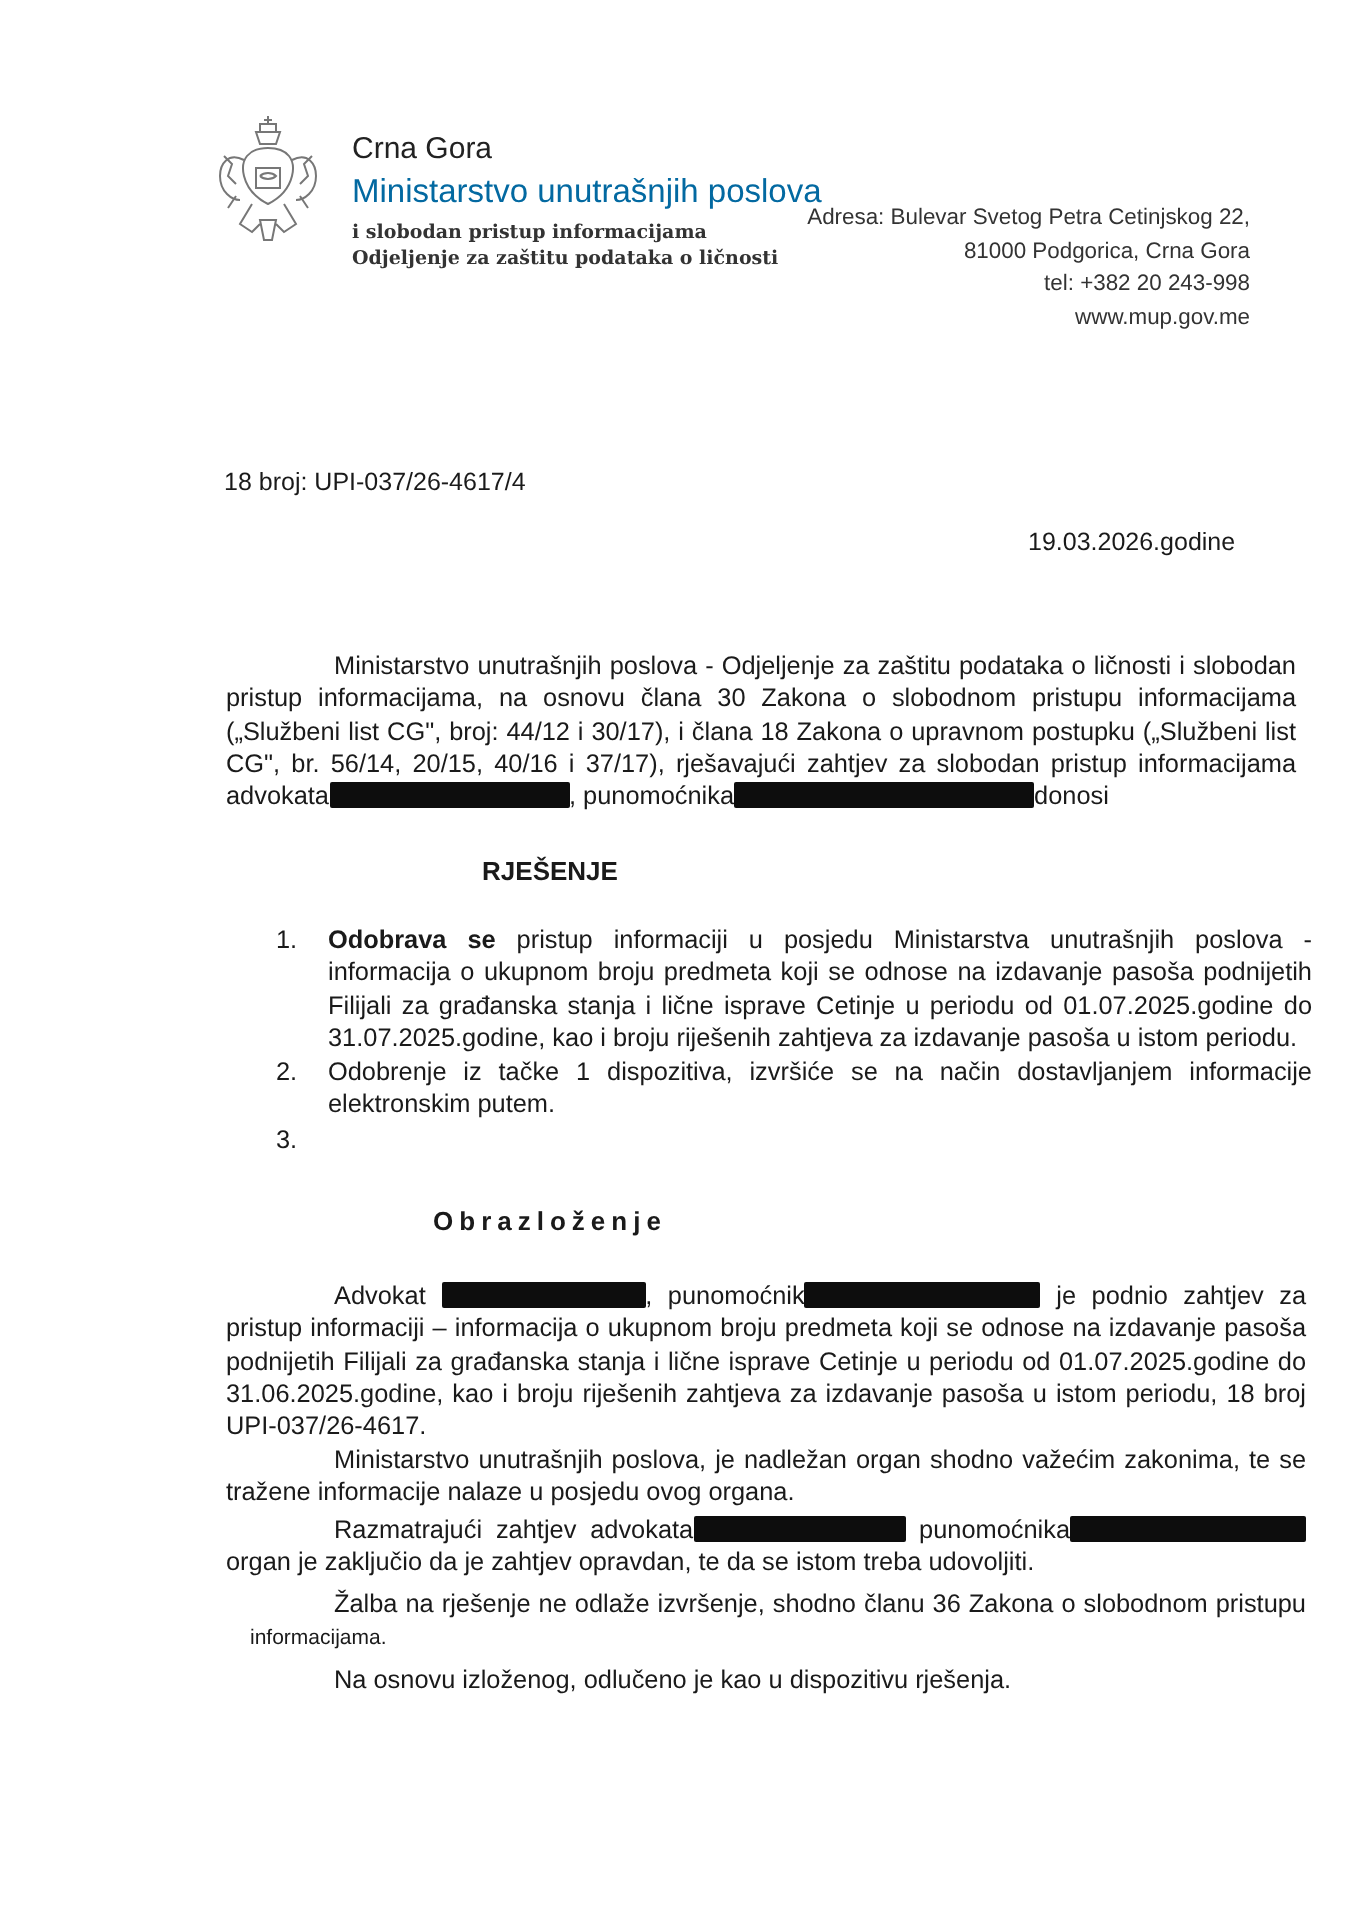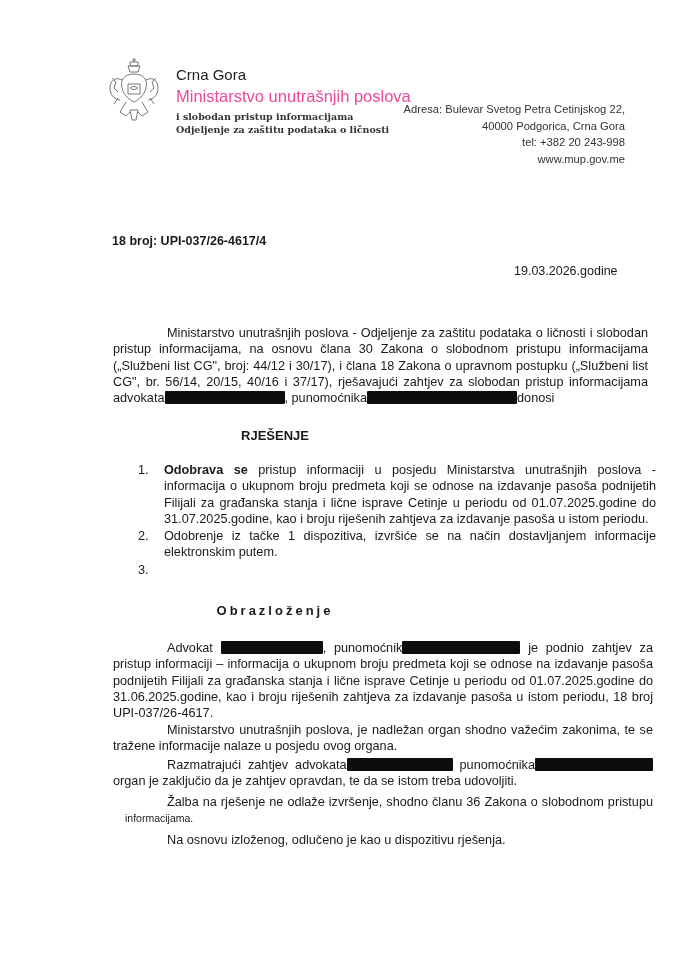--- a/index.html
+++ b/index.html
@@ -4,24 +4,24 @@
   <style>
     html, body { margin: 0; padding: 0; }
     body {
       width: 679px; height: 960px; background: #ffffff;
       position: relative; overflow: hidden;
       font-family: "Liberation Sans", sans-serif; color: #1a1a1a;
     }
     .abs { position: absolute; }
     .crest { left: 108px; top: 58px; width: 52px; height: 66px; }
     .hdr-country { left: 176px; top: 66px; font-size: 15px; color: #222; }
-    .hdr-ministry { left: 176px; top: 87px; font-size: 16.5px; color: #ec4899; text-align: right; }
+    .hdr-ministry { left: 176px; top: 87px; font-size: 16.5px; color: #0369a1; text-align: right; }
     .hdr-dept { left: 176px; top: 110px; font-family: "DejaVu Serif", serif; font-size: 9.5px; font-weight: bold; line-height: 13px; color: #333; }
     .addr { right: 54px; top: 101px; text-align: right; font-size: 11.2px; line-height: 16.5px; color: #333; }
-    .refno { left: 112px; top: 234px; font-size: 12.5px; font-weight: bold; }
+    .refno { left: 112px; top: 234px; font-size: 12.5px; }
     .date { left: 514px; top: 264px; font-size: 12.5px; }
     .para { font-size: 12.7px; line-height: 16.3px; text-align: justify; }
     .p-intro { left: 113px; top: 325px; width: 535px; text-indent: 54px; }
     .redact { display: inline-block; background: #0d0d0d; height: 13px; vertical-align: -2px; border-radius: 1px; }
     .title { left: 0; width: 550px; text-align: center; font-weight: bold; font-size: 13px; }
     .t-rj { top: 428px; }
     .t-obr { top: 603px; letter-spacing: 3px; }
     .list { left: 138px; top: 462px; width: 518px; margin: 0; padding: 0; list-style: none; }
     .list li { position: relative; padding-left: 26px; font-size: 12.7px; line-height: 16.3px; text-align: justify; margin-bottom: 1px; }
     .list .num { position: absolute; left: 0; top: 0; }
@@ -49,21 +49,21 @@
   </svg>
 </div>
 <div class="abs hdr-country">Crna Gora</div>
 <div class="abs hdr-ministry">Ministarstvo unutrašnjih poslova</div>
 <div class="abs hdr-dept">
   <div>i slobodan pristup informacijama</div>
   <div>Odjeljenje za zaštitu podataka o ličnosti</div>
 </div>
 <div class="abs addr">
   <div>Adresa: Bulevar Svetog Petra Cetinjskog 22,</div>
-  <div>40000 Podgorica, Crna Gora</div>
+  <div>81000 Podgorica, Crna Gora</div>
   <div>tel: +382 20 243-998</div>
   <div>www.mup.gov.me</div>
 </div>
 
 <div class="abs refno">18 broj: UPI-037/26-4617/4</div>
 <div class="abs date">19.03.2026.godine</div>
 
 <div class="abs para p-intro">
   <span>Ministarstvo unutrašnjih poslova - Odjeljenje za zaštitu podataka o ličnosti i slobodan pristup informacijama, na osnovu člana 30 Zakona o slobodnom pristupu informacijama („Službeni list CG", broj: 44/12 i 30/17), i člana 18 Zakona o upravnom postupku („Službeni list CG", br. 56/14, 20/15, 40/16 i 37/17), rješavajući zahtjev za slobodan pristup informacijama</span>
   <span>advokata</span><span class="redact" style="width:120px"></span><span>, punomoćnika</span><span class="redact" style="width:150px"></span><span>donosi</span>

